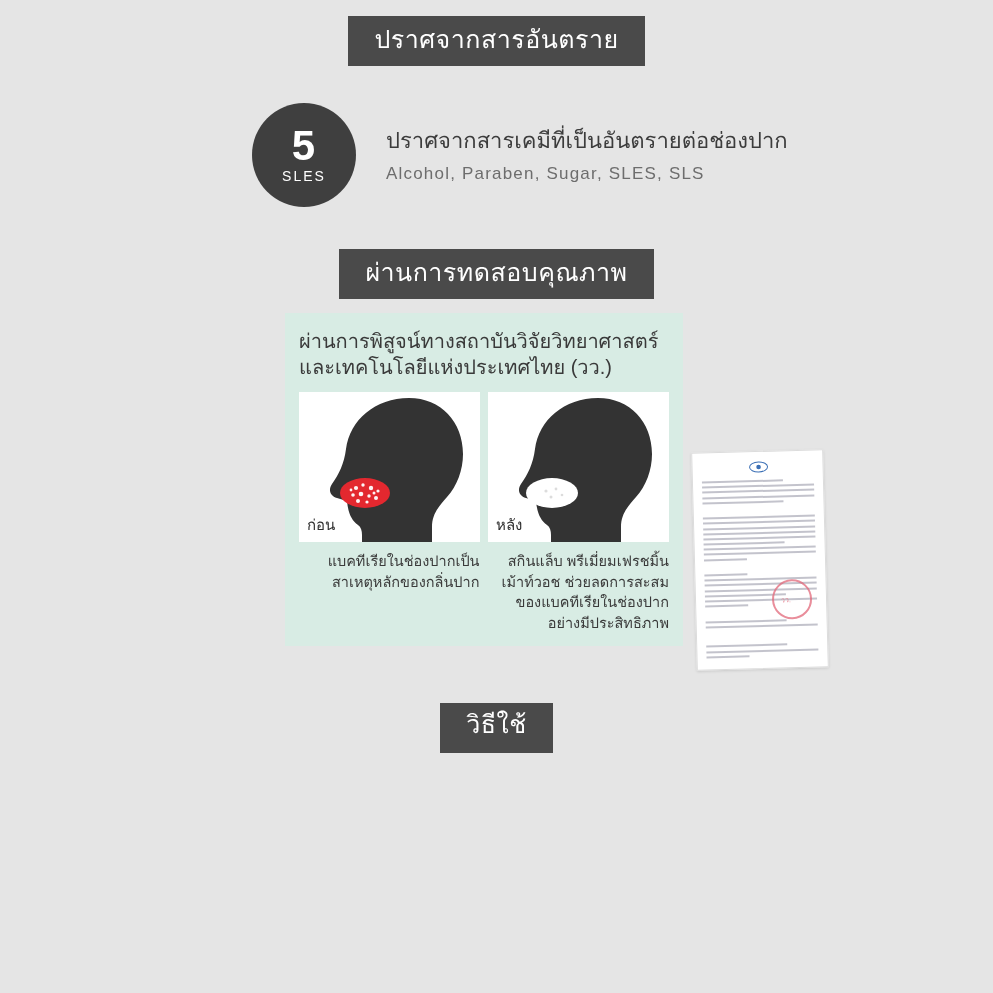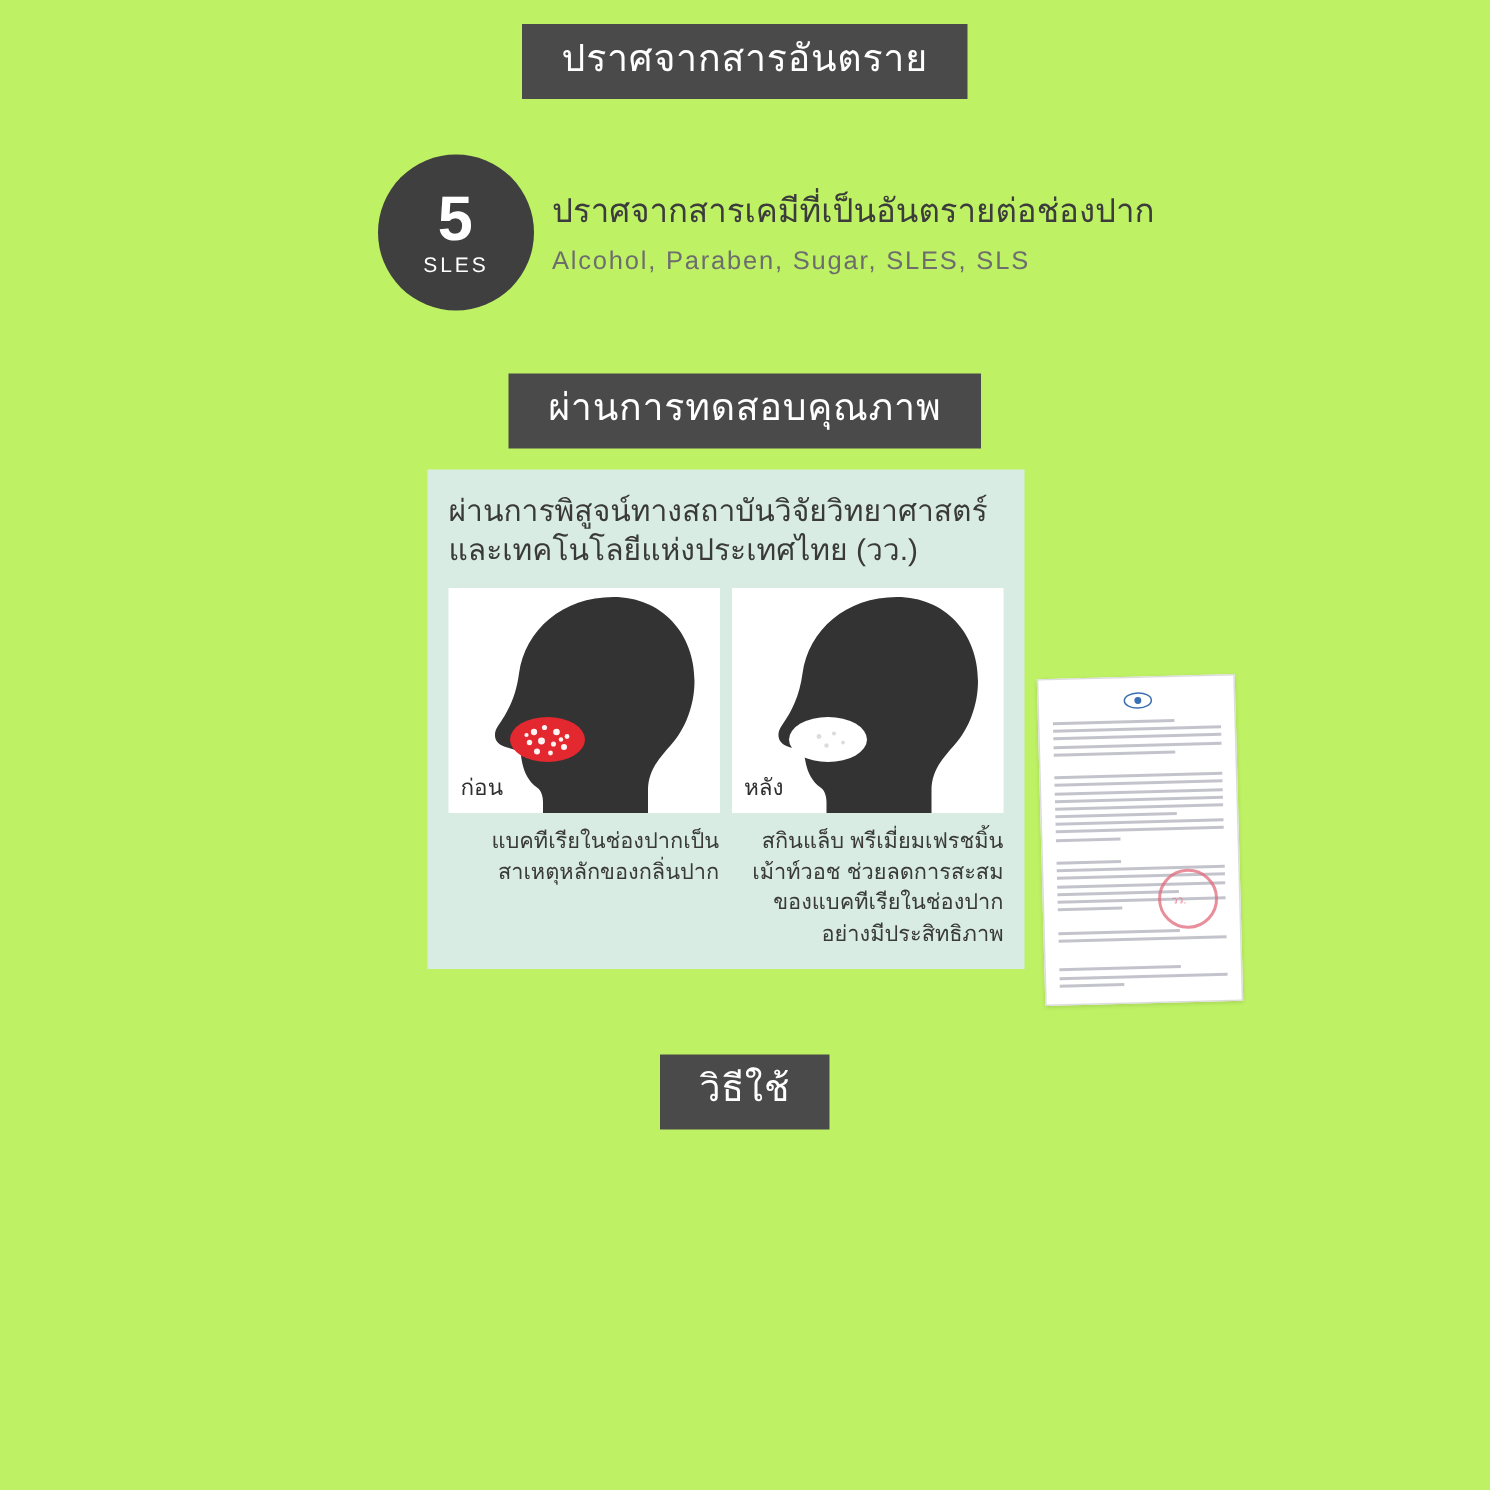--- a/index.html
+++ b/index.html
@@ -7,21 +7,21 @@
     margin: 0; padding: 0;
     width: 993px; height: 993px;
     background: #ffffff;
     font-family: "Liberation Sans", "DejaVu Sans", sans-serif;
     color: #333333;
     overflow: hidden;
   }
   .page {
     position: relative;
     width: 993px; height: 993px;
-    background: #bef264;
+    background: #e5e5e5;
   }
 
   
   .pill {
     display: inline-block;
     background: #4a4a4a;
     color: #ffffff;
     font-size: 25px;
     line-height: 1;
     padding: 11px 26px 14px 26px;
@@ -52,21 +52,21 @@
     font-size: 42px;
     font-weight: bold;
     line-height: 0.95;
     letter-spacing: 1px;
   }
   .free-badge .word {
     font-size: 14px;
     letter-spacing: 2px;
     margin-top: 3px;
   }
-  .free-text { margin-left: 12px; }
+  .free-text { margin-left: 30px; }
   .free-text .line1 {
     font-size: 22px;
     color: #3c3c3c;
     line-height: 1.35;
     white-space: nowrap;
   }
   .free-text .line2 {
     font-size: 17px;
     color: #6d6d6d;
     margin-top: 9px;
@@ -179,21 +179,21 @@
     position: absolute;
     left: 148px; top: 882px;
     width: 706px;
     font-size: 17px;
     line-height: 1.62;
     color: #6a6a6a;
   }
 
   .pos-h1 { position: absolute; left: 0; top: 16px; width: 993px; }
   .pos-h2 { position: absolute; left: 0; top: 249px; width: 993px; }
-  .pos-h3 { position: absolute; left: 0; top: 703px; width: 993px; }
+  .pos-h3 { position: absolute; left: 0; top: 703px; width: 993px; font-family: Liberation Mono, monospace; }
 </style>
 </head>
 <body>
 
 <div class="page">
 
   <div class="pos-h1 pill-wrap">
     <span class="pill">ปราศจากสารอันตราย</span>
   </div>
 

